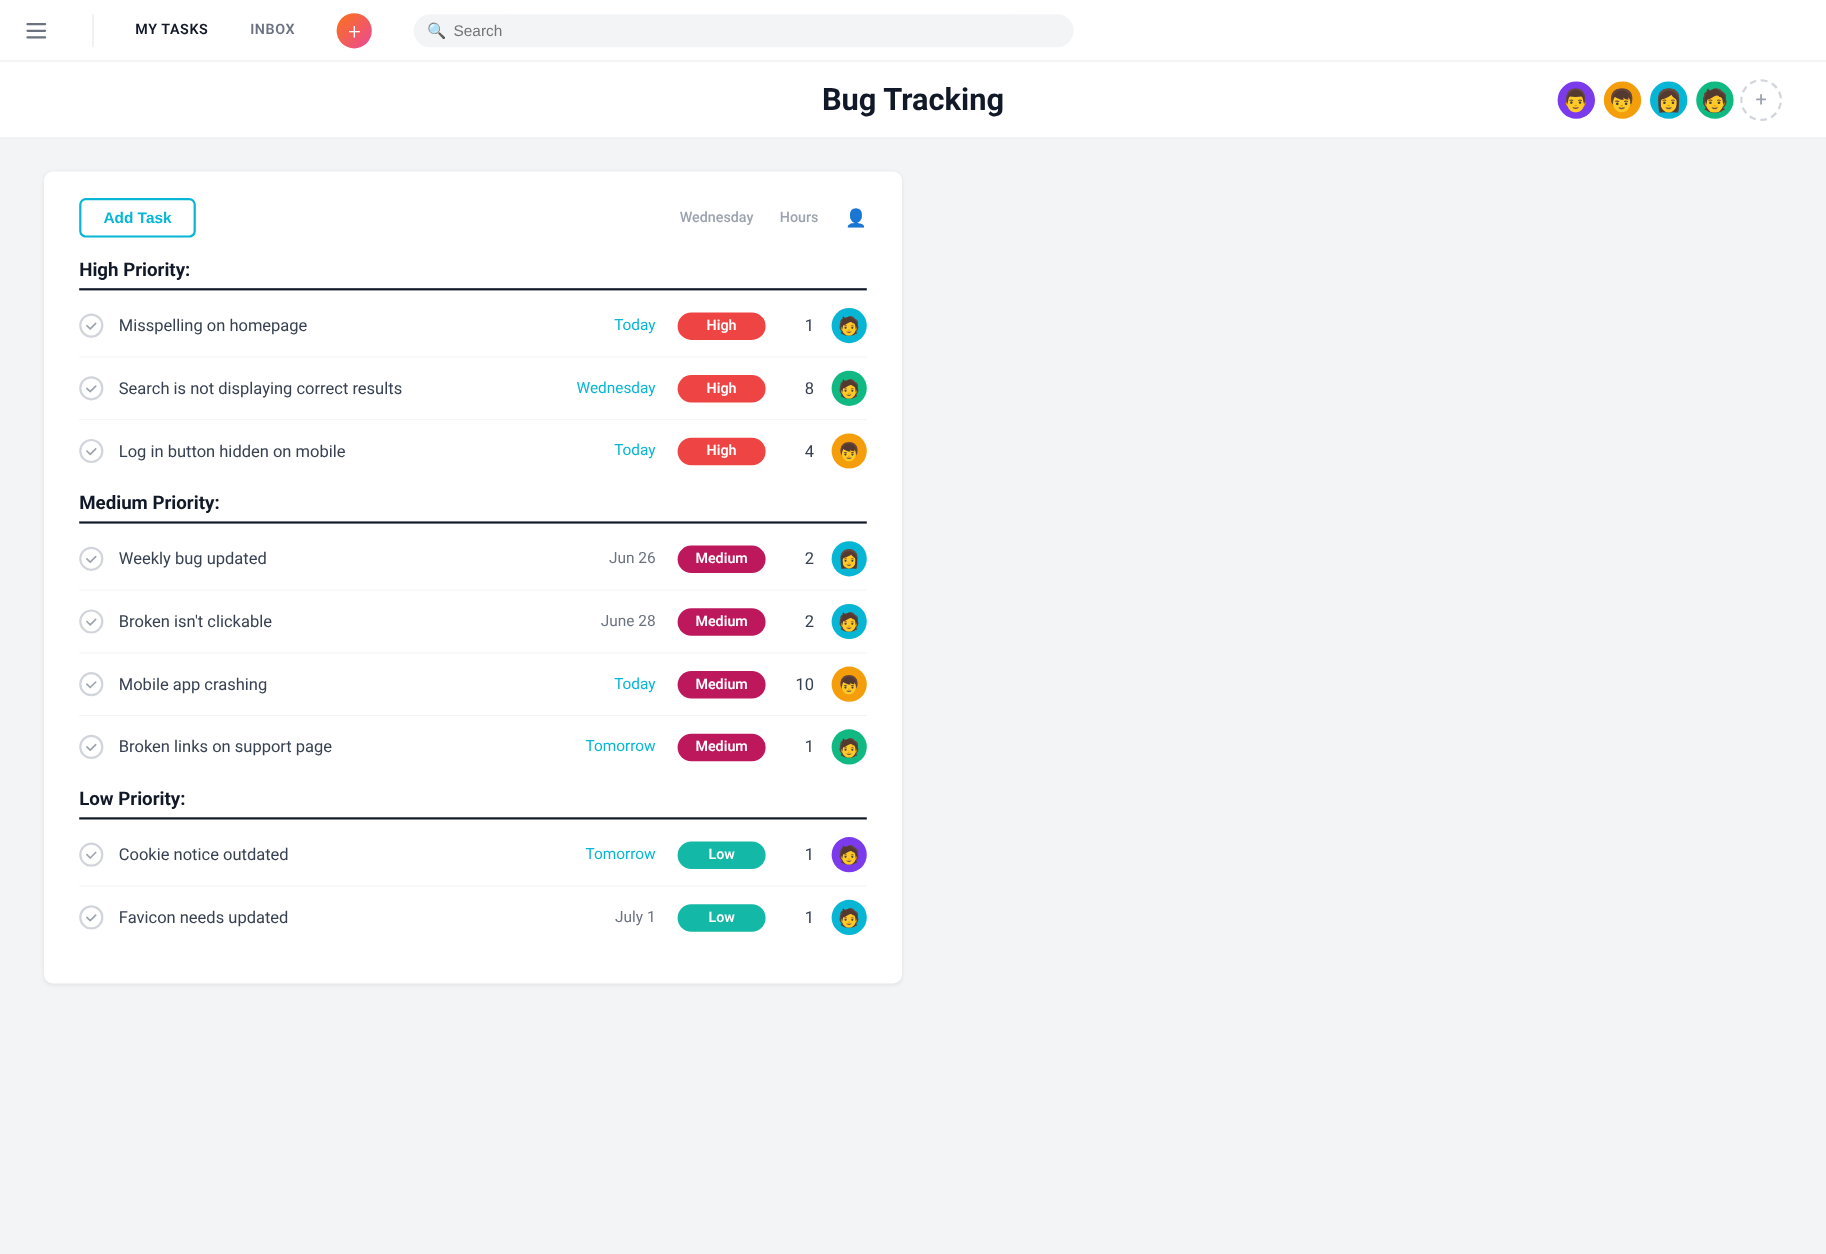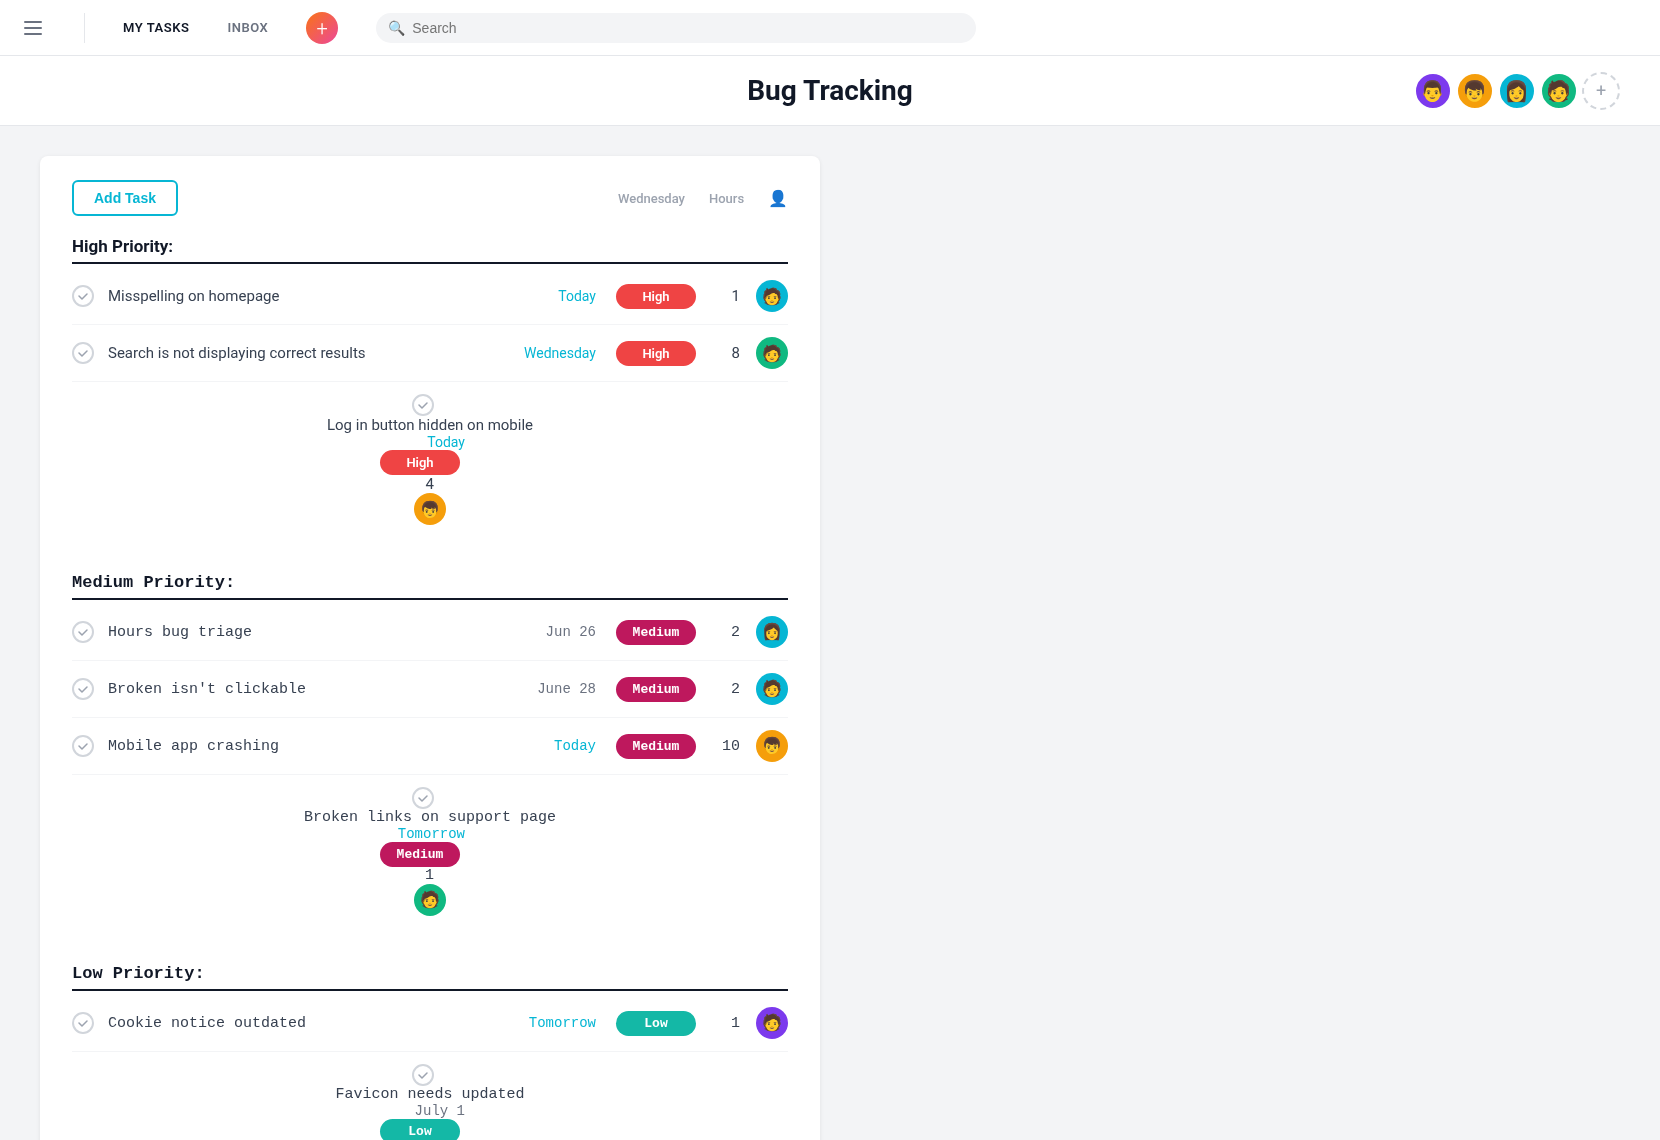--- a/index.html
+++ b/index.html
@@ -202,21 +202,20 @@
 
     
     .task-row {
       display: flex;
       align-items: center;
       padding: 12px 0;
       border-bottom: 1px solid #f3f4f6;
     }
     .task-row:last-child {
       border-bottom: none;
-      flex-direction: column;
     }
     .task-check {
       width: 22px;
       height: 22px;
       border-radius: 50%;
       border: 2px solid #d1d5db;
       display: flex;
       align-items: center;
       justify-content: center;
       margin-right: 14px;
@@ -266,22 +265,21 @@
       border-radius: 50%;
       display: flex;
       align-items: center;
       justify-content: center;
       font-size: 16px;
       overflow: hidden;
       flex-shrink: 0;
     }
 
     .section-gap {
-      margin-top: 36px;
-      font-family: Liberation Mono, monospace;
+      margin-top: 10px;
     }
   </style>
 </head>
 <body>
 
 <nav class="top-nav">
   <div class="nav-hamburger">
     <span></span>
       <span></span>
       <span></span>
@@ -362,21 +360,21 @@
         </div>
         <div class="section-gap">
           <div class="section-title">Medium Priority:</div>
           <hr class="section-divider">
           <div class="task-row">
             <div class="task-check">
               <svg width="12" height="12" viewBox="0 0 12 12">
                 <path d="M2 6l3 3 5-5" stroke="#9ca3af" stroke-width="1.5" fill="none" stroke-linecap="round" stroke-linejoin="round"></path>
               </svg>
             </div>
-            <span class="task-name">Hours bug triage</span>
+            <span class="task-name">Weekly bug updated</span>
             <span class="task-date gray">Jun 26</span>
             <span class="task-badge badge-medium">Medium</span>
             <span class="task-hours">2</span>
             <div class="task-avatar" style="background: rgb(6, 182, 212);">👩</div>
           </div>
           <div class="task-row">
             <div class="task-check">
               <svg width="12" height="12" viewBox="0 0 12 12">
                 <path d="M2 6l3 3 5-5" stroke="#9ca3af" stroke-width="1.5" fill="none" stroke-linecap="round" stroke-linejoin="round"></path>
               </svg>

